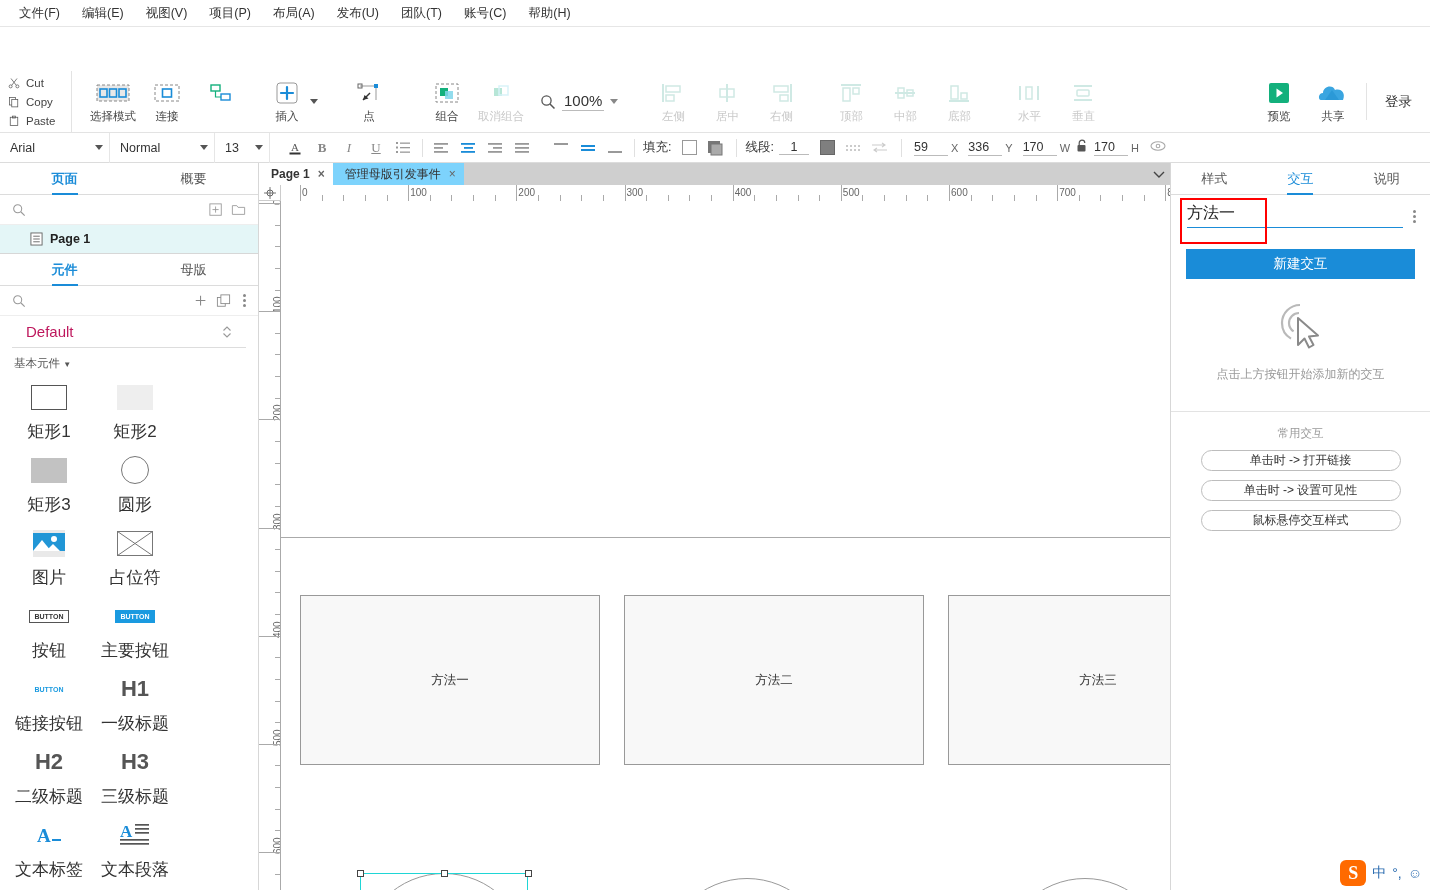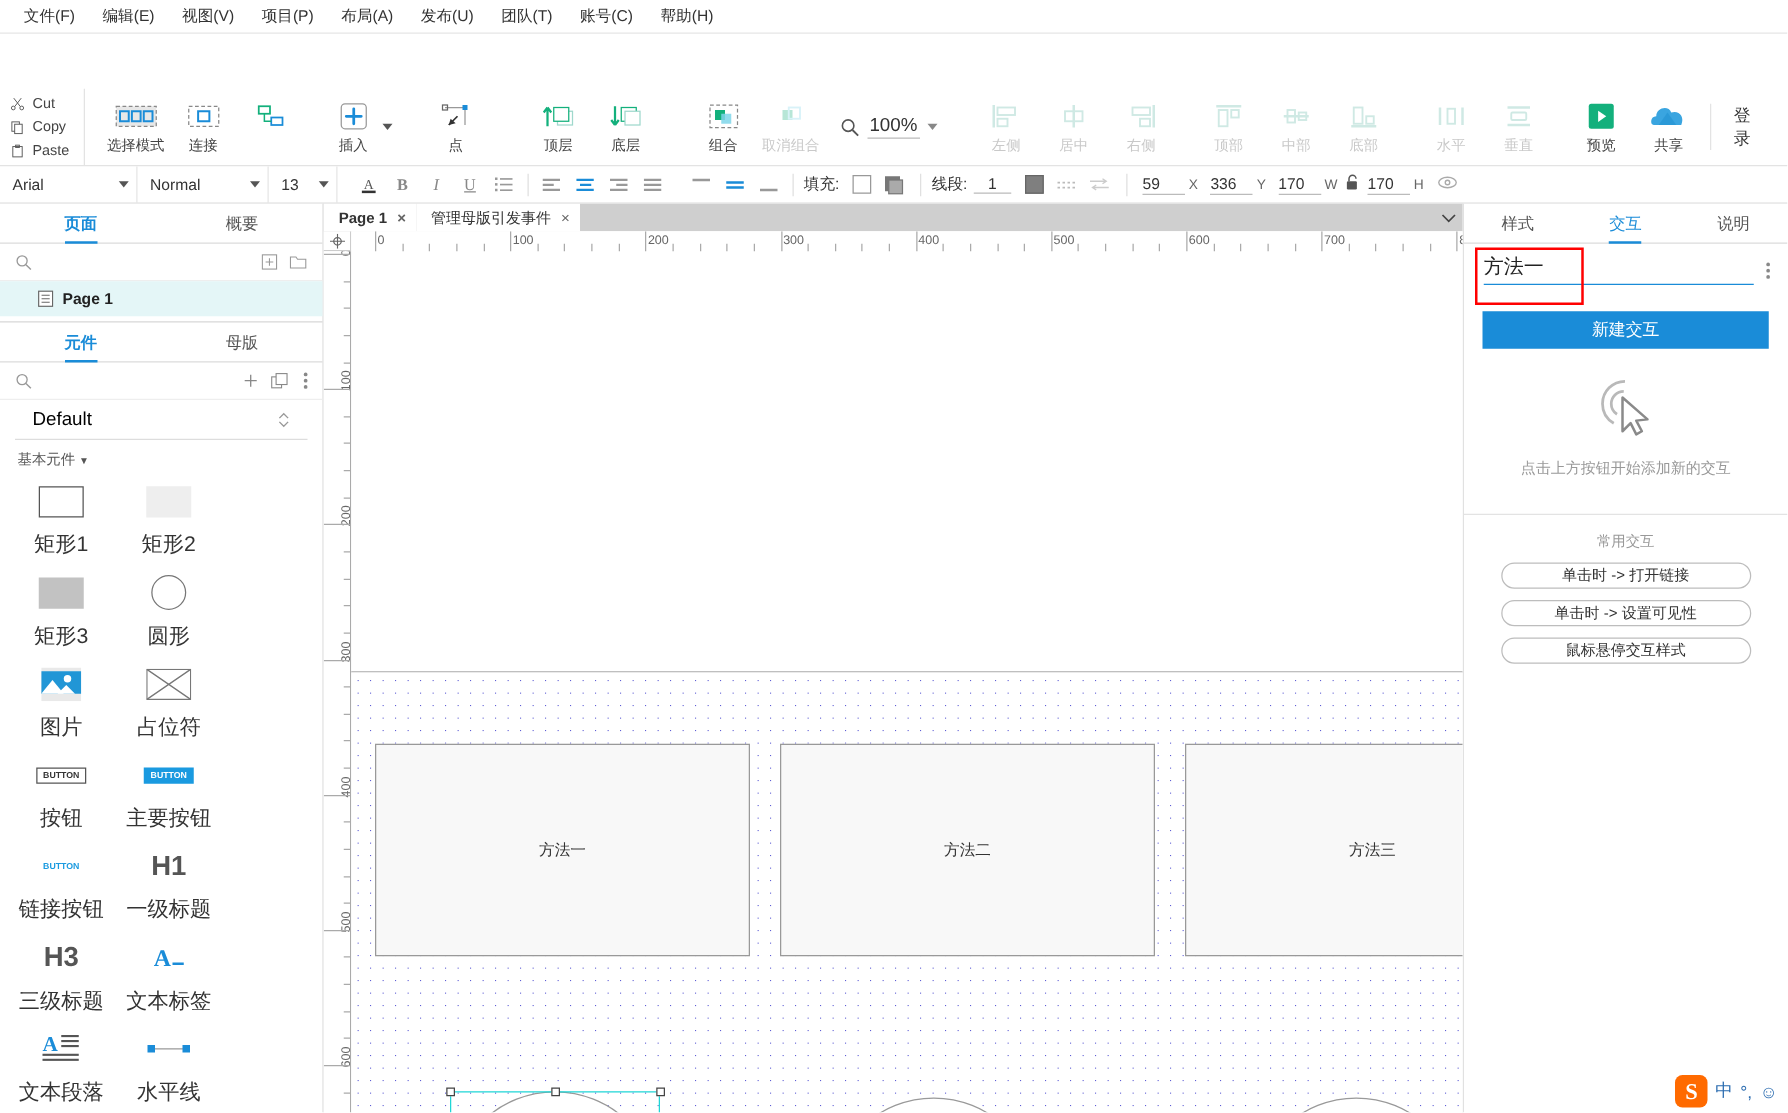--- a/index.html
+++ b/index.html
@@ -55,33 +55,33 @@
   .ptab { flex: 1; display: flex; align-items: center; justify-content: center; font-size: 13px; color: #555; position: relative; cursor: default; }
   .ptab.active { color: #1a8cd8; font-weight: bold; }
   .ptab.active::after { content:""; position: absolute; bottom: -1px; left: 50%; transform: translateX(-50%); width: 26px; height: 2px; background: #1a8cd8; }
   .srow { height: 30px; display: flex; align-items: center; padding: 0 12px; gap: 8px; border-bottom: 1px solid #eee; flex: none;}
   .srow .sp { flex: 1; }
   .pagelist { flex: none; }
   .pageitem { height: 28px; display: flex; align-items: center; gap: 7px; padding-left: 30px; background: #e4f6f7; font-size: 12.5px; color: #222; font-weight: bold; }
   .leftfill { flex: 1; }
   .libsec { border-top: 1px solid #d7d7d7; display: flex; flex-direction: column; flex: none; }
   .defrow { height: 32px; display: flex; align-items: center; padding: 0 14px; border-bottom: 1px solid #ddd; margin: 0 12px; }
-  .defrow .dtxt { font-size: 15px; color: #000000; flex: 1; }
+  .defrow .dtxt { font-size: 15px; color: #be185d; flex: 1; }
   .cat { font-size: 11.5px; color: #555; padding: 8px 14px 4px 14px; }
   .grid { display: flex; flex-wrap: wrap; padding: 0 6px; }
   .gitem { width: 86px; height: 73px; display: flex; flex-direction: column; align-items: center; justify-content: flex-start; padding-top: 5px; gap: 6px; cursor: default; }
   .gicon { height: 34px; display: flex; align-items: center; justify-content: center; }
   .glabel { font-size: 17px; color: #333; }
 
   
   .center { flex: 1; display: flex; flex-direction: column; min-width: 0; background: #fff; position: relative; }
   .canvastabs { height: 22px; background: #cfcfcf; display: flex; align-items: flex-end; flex: none; position: relative; }
   .ctab { height: 22px; display: flex; align-items: center; gap: 8px; padding: 0 8px 0 12px; font-size: 12px; color: #333; cursor: default; }
   .ctab.active { background: #fff; font-weight: bold; }
-  .ctab.inact { background: #ffffff; }
+  .ctab.inact { background: #7dd3fc; }
   .ctab .x { color: #666; font-size: 12px; }
   .ctab-scroll { position: absolute; right: 4px; bottom: 3px; }
   .rulerrow { display: flex; flex: 1; min-height: 0; }
   .corner { width: 22px; height: 16px; border-right: 1px solid #ccc; border-bottom: 1px solid #ccc; background: #fff; display: flex; align-items: center; justify-content: center; flex: none;}
   .hruler { height: 16px; background: #fff; border-bottom: 1px solid #aaa; position: relative; overflow: hidden; flex: 1; }
   .vruler { width: 22px; background: #fff; border-right: 1px solid #aaa; position: relative; overflow: hidden; }
   .tick { position: absolute; background: #aaa; }
   .rnum { position: absolute; font-size: 10px; color: #666; }
   .vnum { position: absolute; font-size: 10px; color: #666; transform: rotate(-90deg); transform-origin: left top; white-space: nowrap; }
   .canvaswrap { flex: 1; position: relative; overflow: hidden; background: #fff;
@@ -223,42 +223,20 @@
               <rect x="2" y="3" width="4" height="4" fill="none" stroke="#666"></rect>
               <rect x="18" y="3" width="4" height="4" fill="#1a8cd8"></rect>
               <path d="M7 19 L14 12" stroke="#333" stroke-width="1.4"></path>
               <path d="M7 19 l1.5 -5 l4 3.5 z" fill="#333"></path>
             </svg>
         </span>
         <span class="lbl">点</span>
       </div>
     </div>
 
-    <div class="tgroup" style="padding-left:22px;">
-      <div class="tbtn">
-        <span class="ic">
-          <svg width="28" height="24" viewBox="0 0 28 24">
-              <path d="M5 20 V5 M5 5 l-3 4 M5 5 l3 4" stroke="#13b07c" stroke-width="1.8" fill="none"></path>
-              <rect x="13" y="8" width="12" height="11" fill="none" stroke="#9fd8cc"></rect>
-              <rect x="10" y="5" width="12" height="11" fill="#fff" stroke="#13b07c"></rect>
-            </svg>
-        </span>
-        <span class="lbl">顶层</span>
-      </div>
-      <div class="tbtn">
-        <span class="ic">
-          <svg width="28" height="24" viewBox="0 0 28 24">
-              <path d="M5 4 V19 M5 19 l-3 -4 M5 19 l3 -4" stroke="#13b07c" stroke-width="1.8" fill="none"></path>
-              <rect x="10" y="5" width="12" height="11" fill="none" stroke="#13b07c"></rect>
-              <rect x="13" y="8" width="12" height="11" fill="#fff" stroke="#9fd8cc"></rect>
-            </svg>
-        </span>
-        <span class="lbl">底层</span>
-      </div>
-    </div>
 
     <div class="tgroup" style="padding-left:18px;">
       <div class="tbtn">
         <span class="ic">
           <svg width="26" height="24" viewBox="0 0 26 24">
               <rect x="2" y="3" width="22" height="18" fill="none" stroke="#888" stroke-dasharray="3 2"></rect>
               <rect x="6" y="7" width="8" height="8" fill="#13b07c"></rect>
               <rect x="11" y="10" width="8" height="8" fill="#7fd6ea" opacity="0.85"></rect>
             </svg>
         </span>
@@ -698,20 +676,26 @@
                 <span style="display:inline-block;font-size:7px;font-weight:bold;color:#1a9ae0">BUTTON</span>
               </span>
             <span class="glabel">链接按钮</span>
           </div>
 
           <div class="gitem">
             <span class="gicon">
                 <span style="font-size:22px;font-weight:bold;color:#555">H1</span>
               </span>
             <span class="glabel">一级标题</span>
+          </div>
+          <div class="gitem">
+            <span class="gicon">
+                <span style="font-size:22px;font-weight:bold;color:#555">H2</span>
+              </span>
+            <span class="glabel">二级标题</span>
           </div>
           <div class="gitem">
             <span class="gicon">
                 <span style="font-size:22px;font-weight:bold;color:#555">H3</span>
               </span>
             <span class="glabel">三级标题</span>
           </div>
 
           <div class="gitem">
             <span class="gicon">

